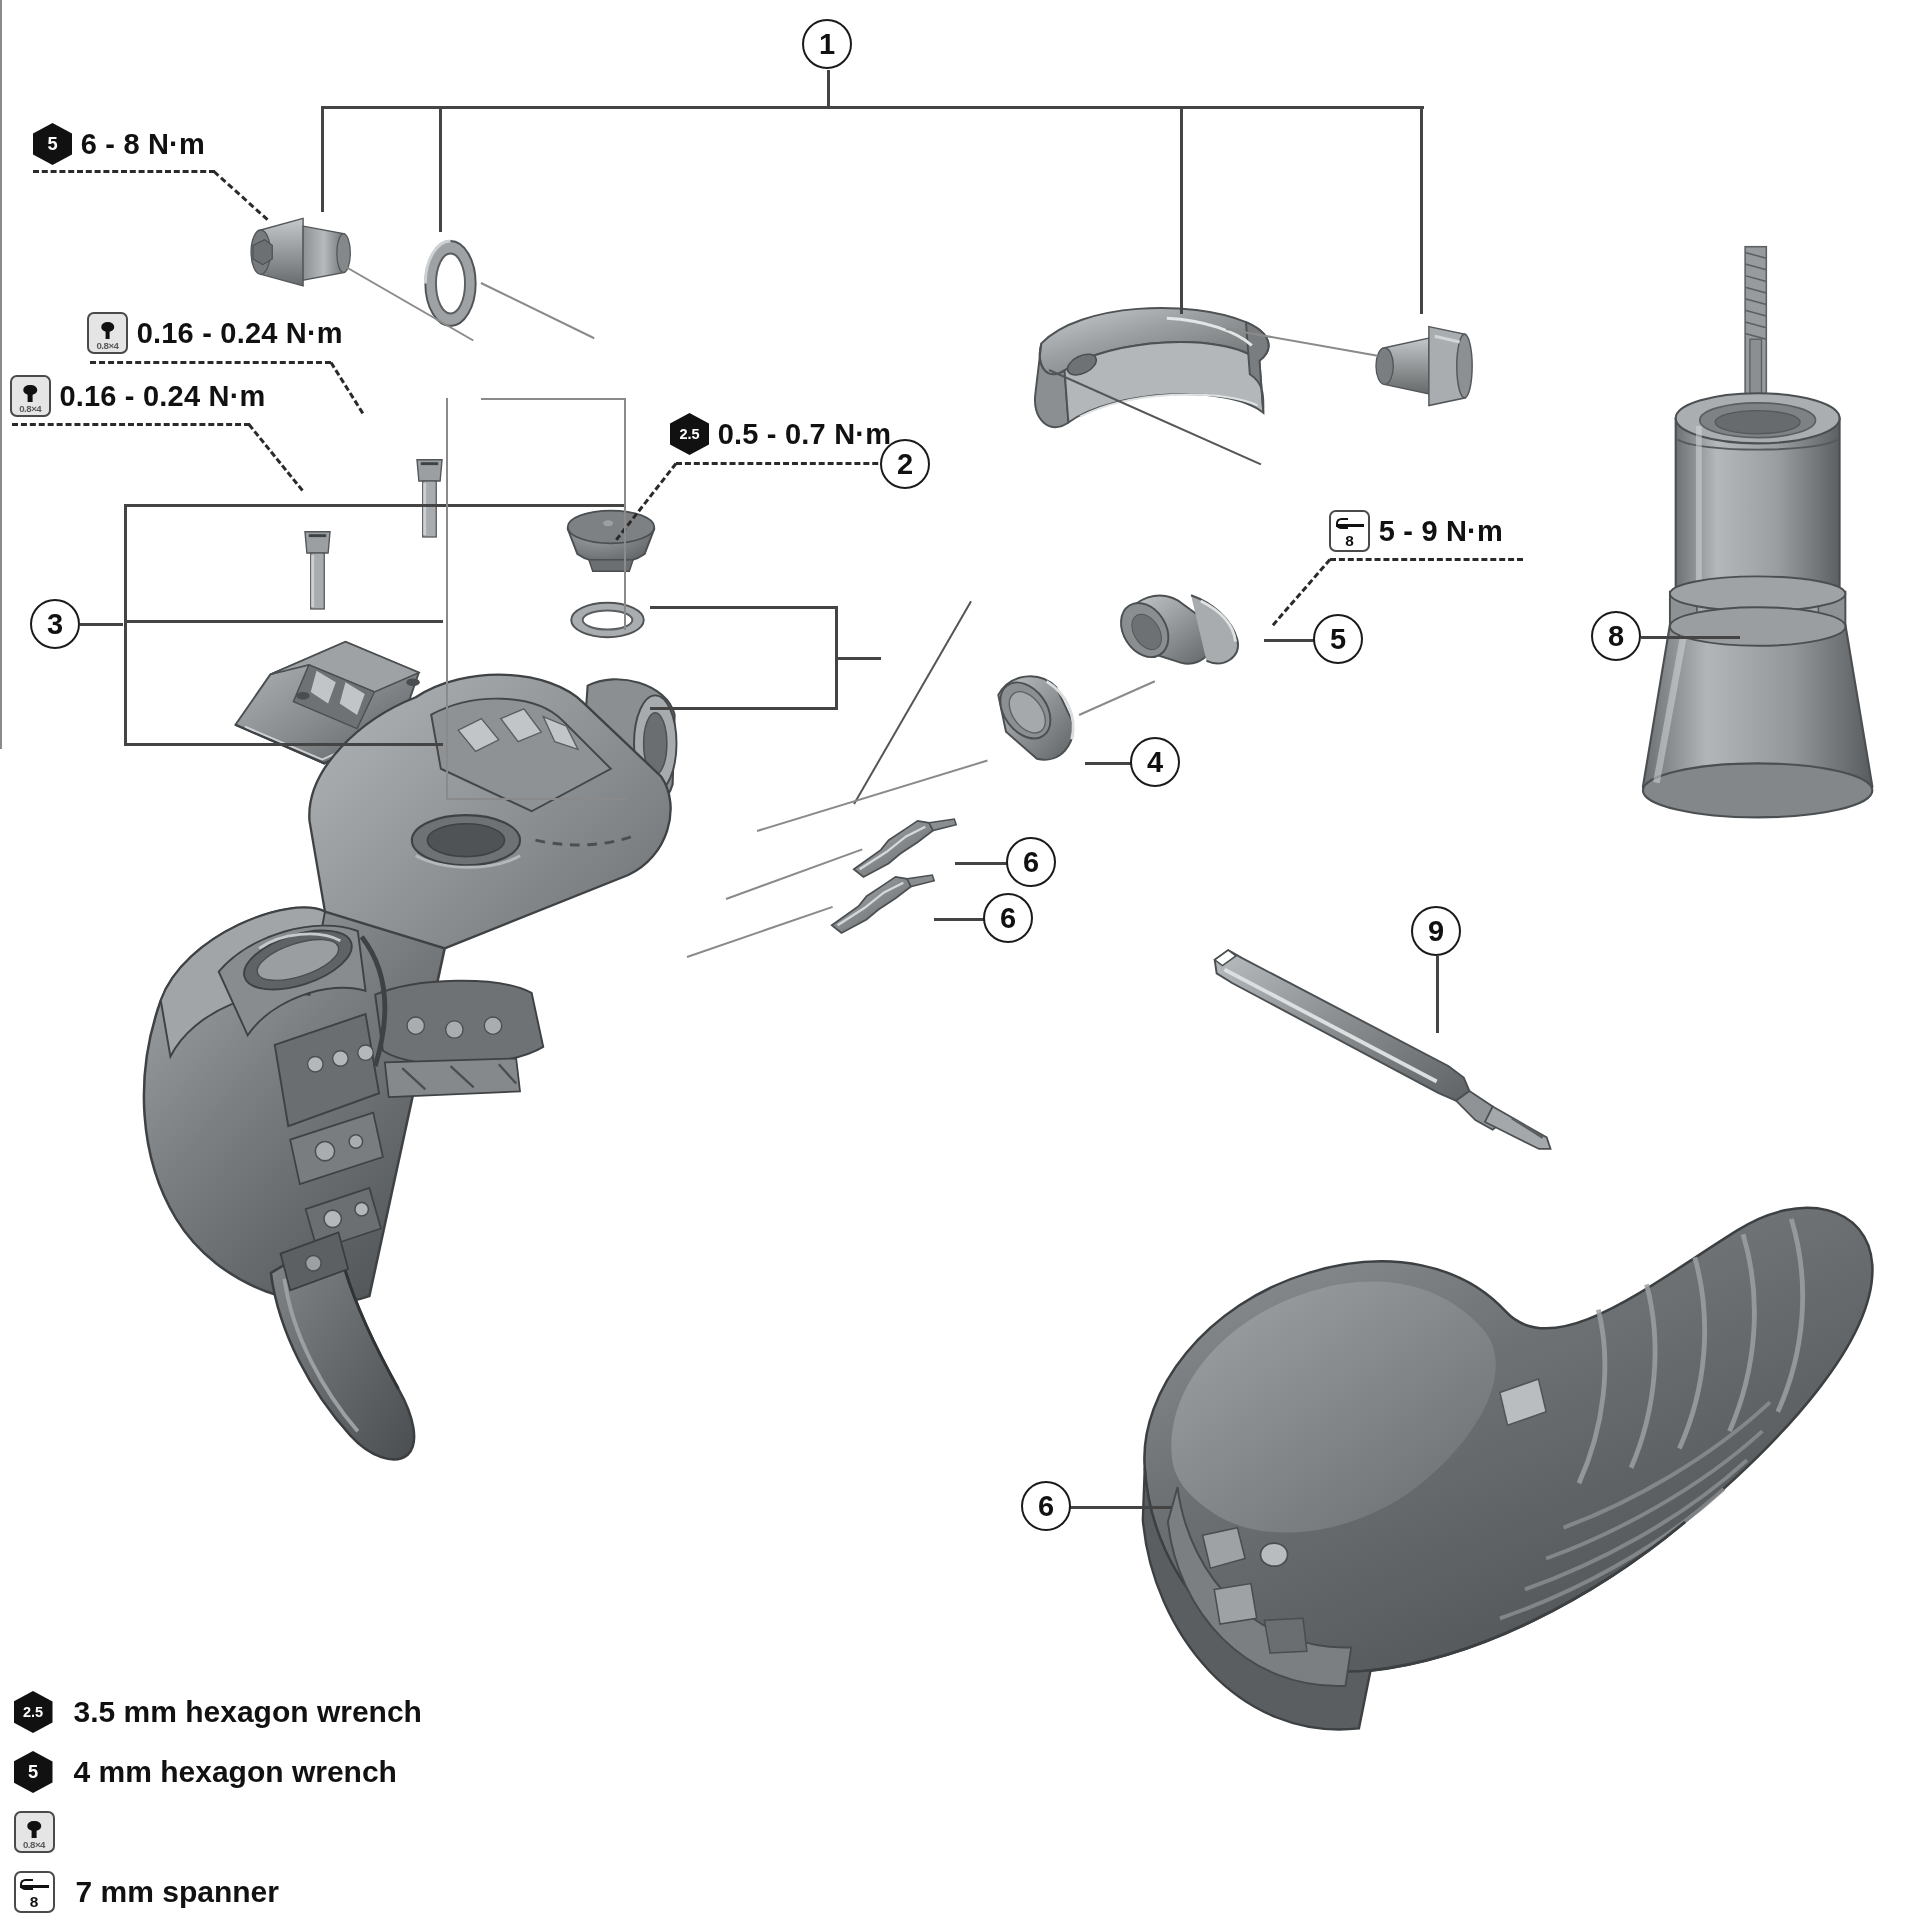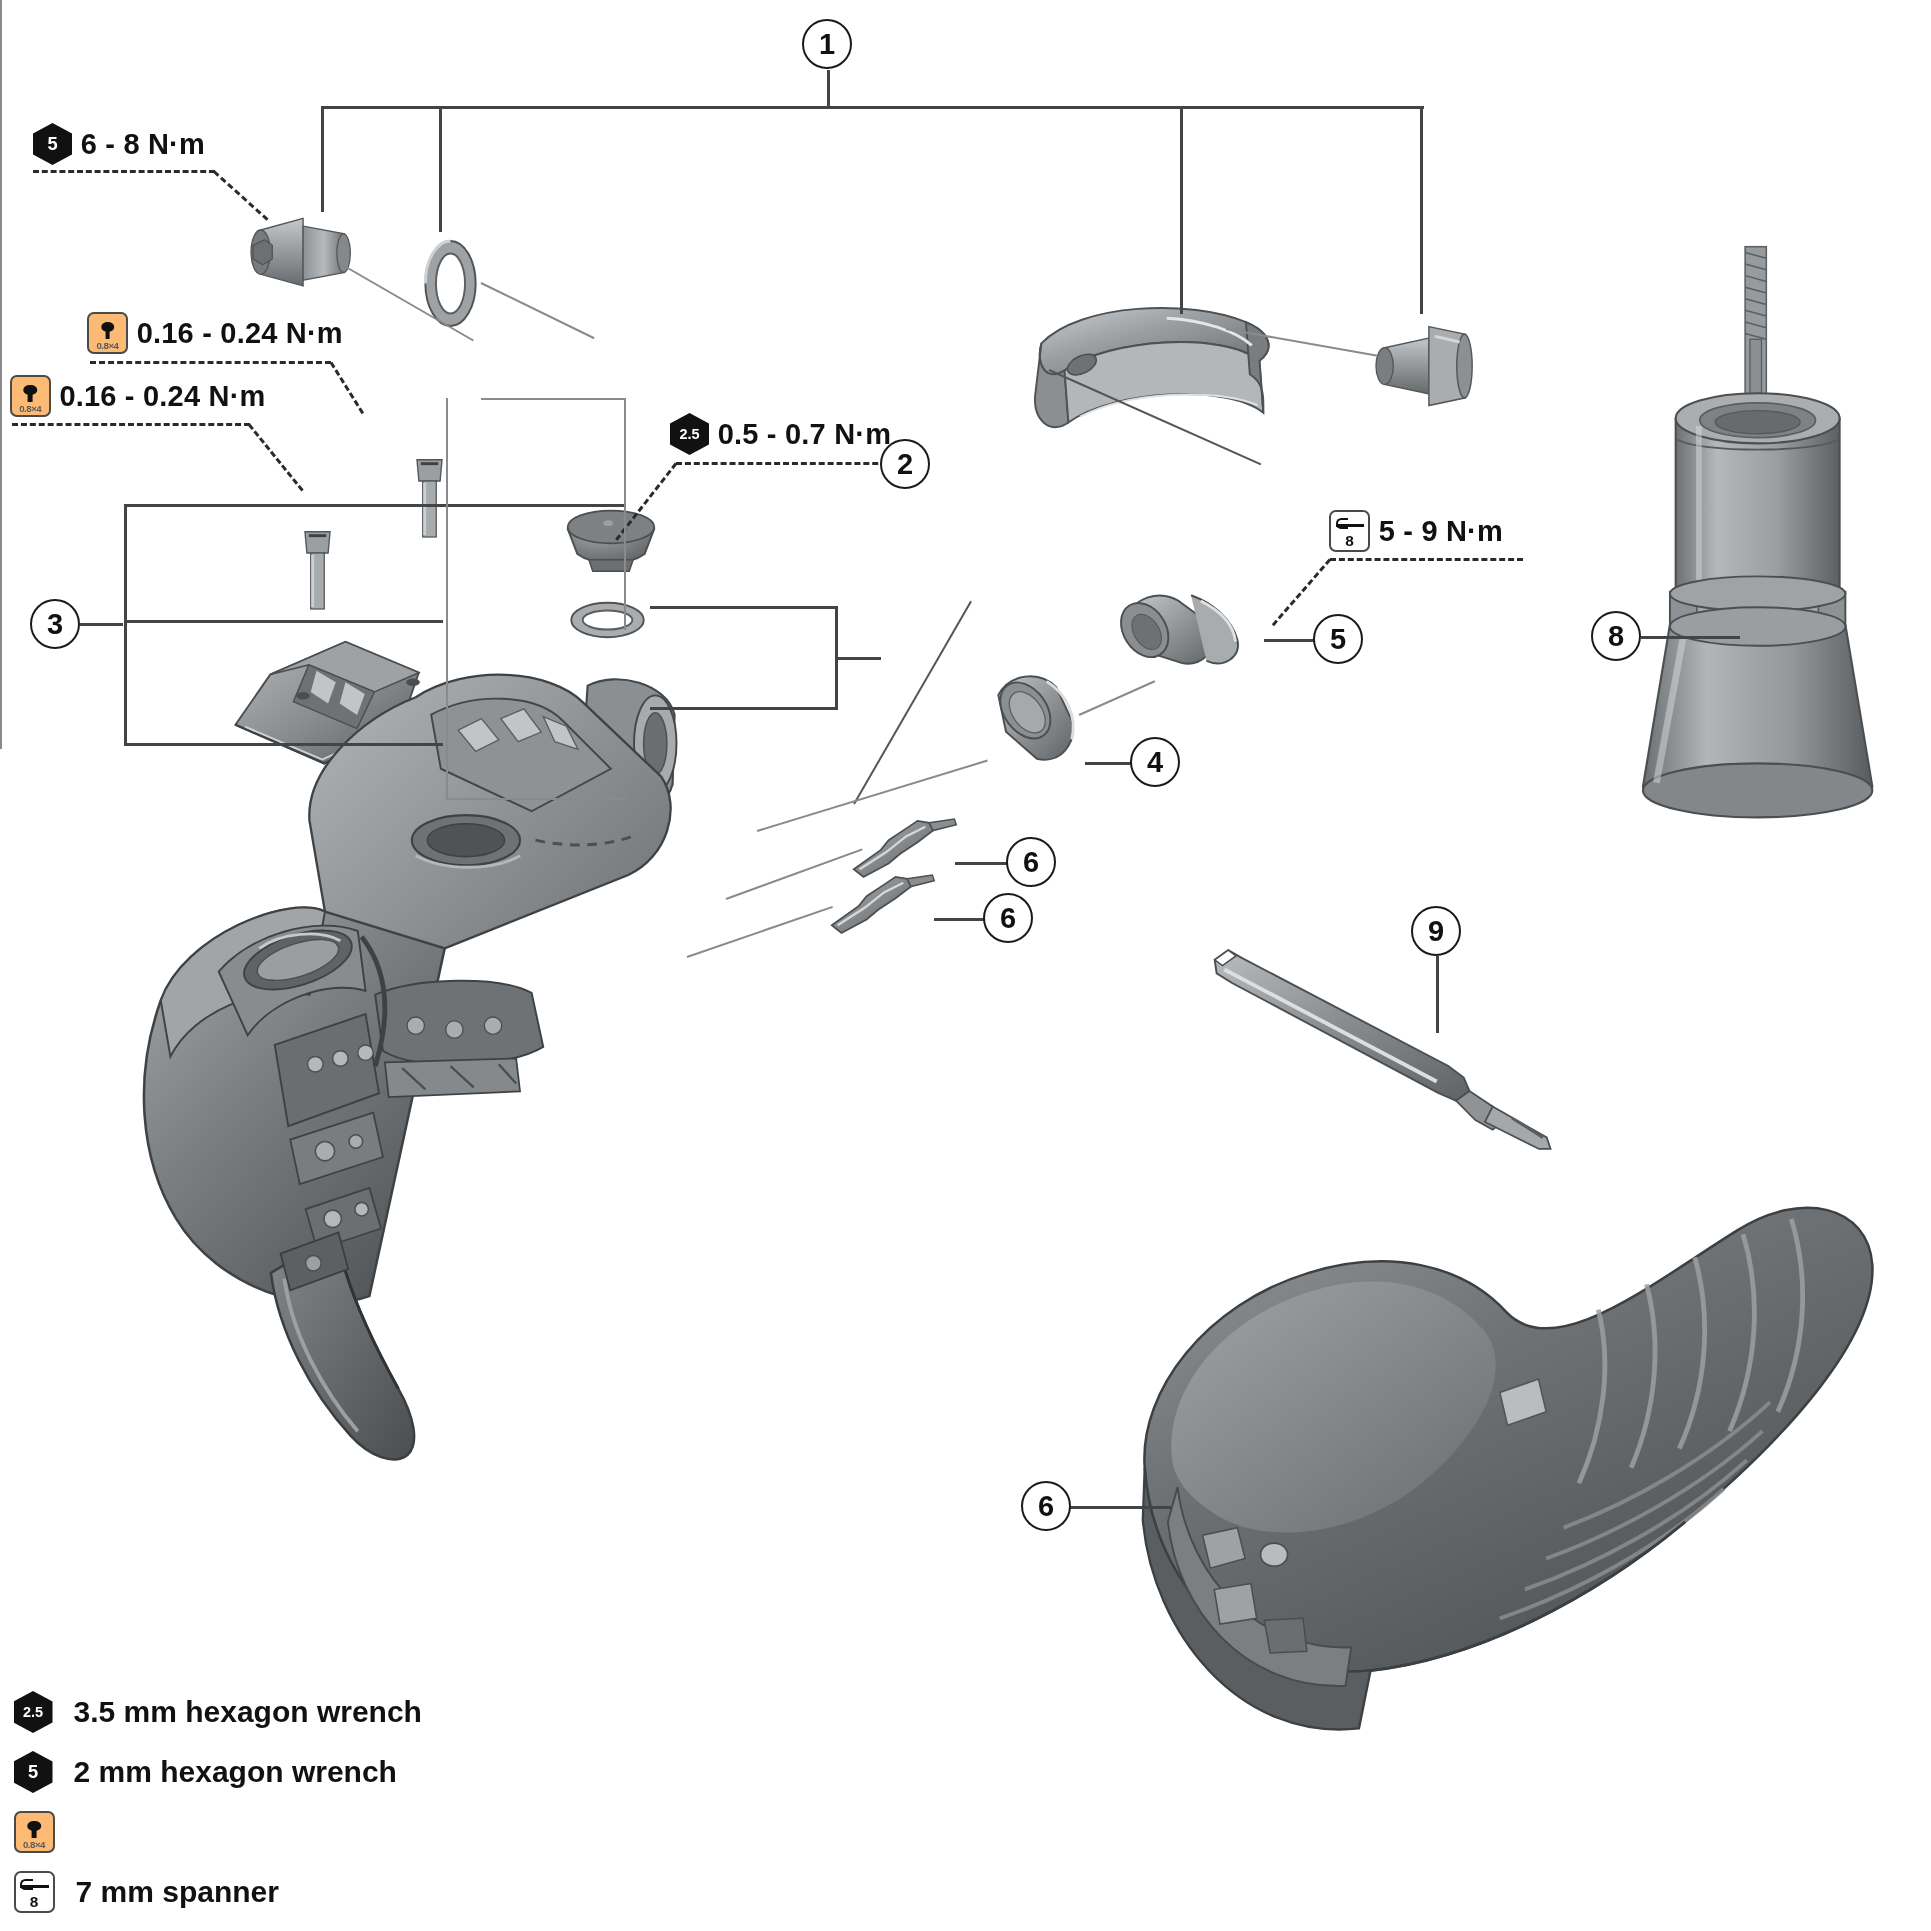--- a/index.html
+++ b/index.html
@@ -43,21 +43,21 @@
 
   
   .hex{width:39px;height:42px;background:#111;position:relative;
        clip-path:polygon(50% 0%,100% 25%,100% 75%,50% 100%,0% 75%,0% 25%);
        display:flex;align-items:center;justify-content:center;flex:0 0 auto;}
   .hex span{color:#fff;font-size:18.3px;font-weight:700;line-height:1;}
   .hex.sm span{font-size:14.5px;}
 
   
   .sqd{width:41px;height:42px;border:2.9px solid #4a4a4a;border-radius:6.8px;
-       background:#fdba74;position:relative;flex:0 0 auto;box-sizing:border-box;}
+       background:#e5e5e5;position:relative;flex:0 0 auto;box-sizing:border-box;}
   .sqd .dot{position:absolute;left:50%;top:7.7px;transform:translateX(-50%);
             width:13.5px;height:10.6px;border-radius:50%;background:#111;}
   .sqd .stem{position:absolute;left:50%;top:16.4px;transform:translateX(-50%);
              width:4.8px;height:8.7px;background:#111;}
   .sqd .lbl{position:absolute;left:0;right:0;bottom:1px;text-align:center;
             font-size:9.7px;font-weight:700;color:#5a5a5a;letter-spacing:-0.5px;}
 
   
   .sps{width:41px;height:42px;border:2.9px solid #4a4a4a;border-radius:6.8px;
        background:#fff;position:relative;flex:0 0 auto;box-sizing:border-box;}
@@ -578,21 +578,21 @@
       <div class="hex sm">
         <span>2.5</span>
       </div>
       <div class="lgtxt">3.5 mm hexagon wrench</div>
     </div>
 
     <div class="lgrow">
       <div class="hex">
         <span>5</span>
       </div>
-      <div class="lgtxt">2 mm hexagon wrench</div>
+      <div class="lgtxt">4 mm hexagon wrench</div>
     </div>
 
     <div class="lgrow">
       <div class="sqd">
         <div class="dot"></div>
         <div class="stem"></div>
         <div class="lbl">0.8×4</div>
       </div>
     </div>
 

